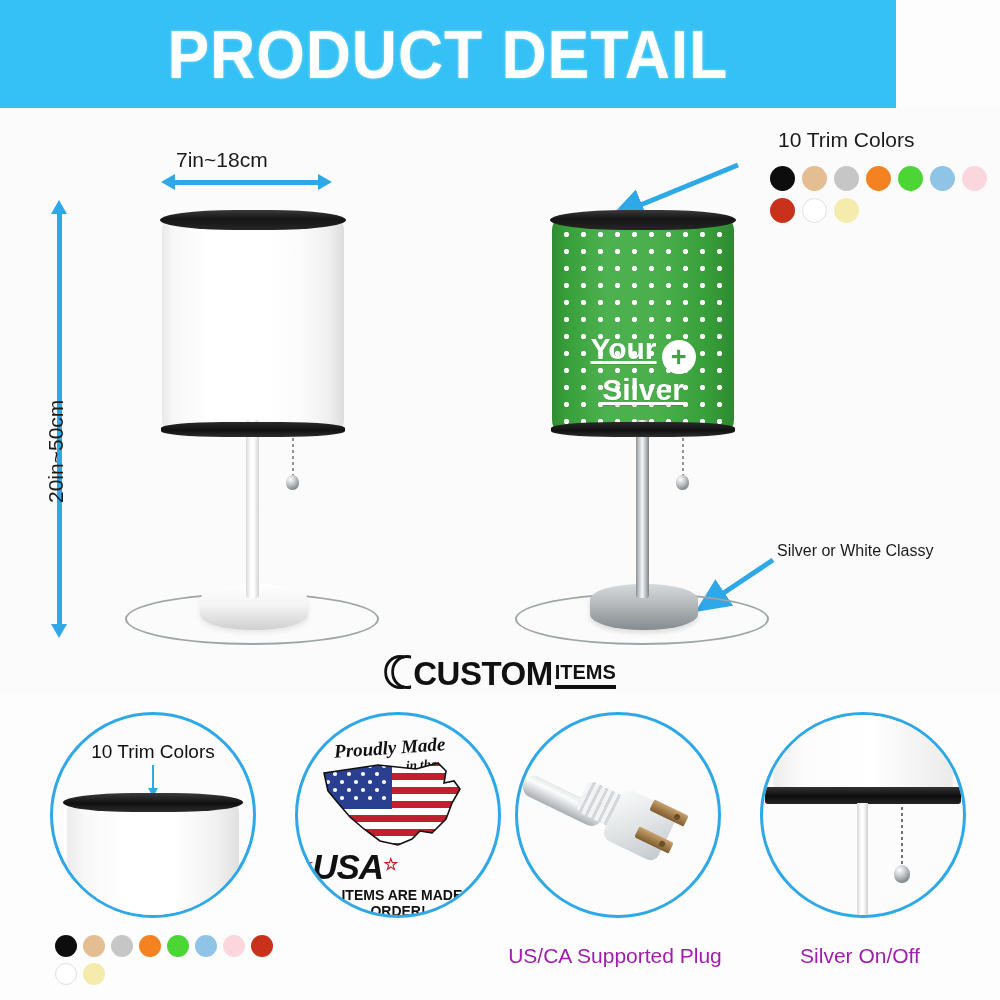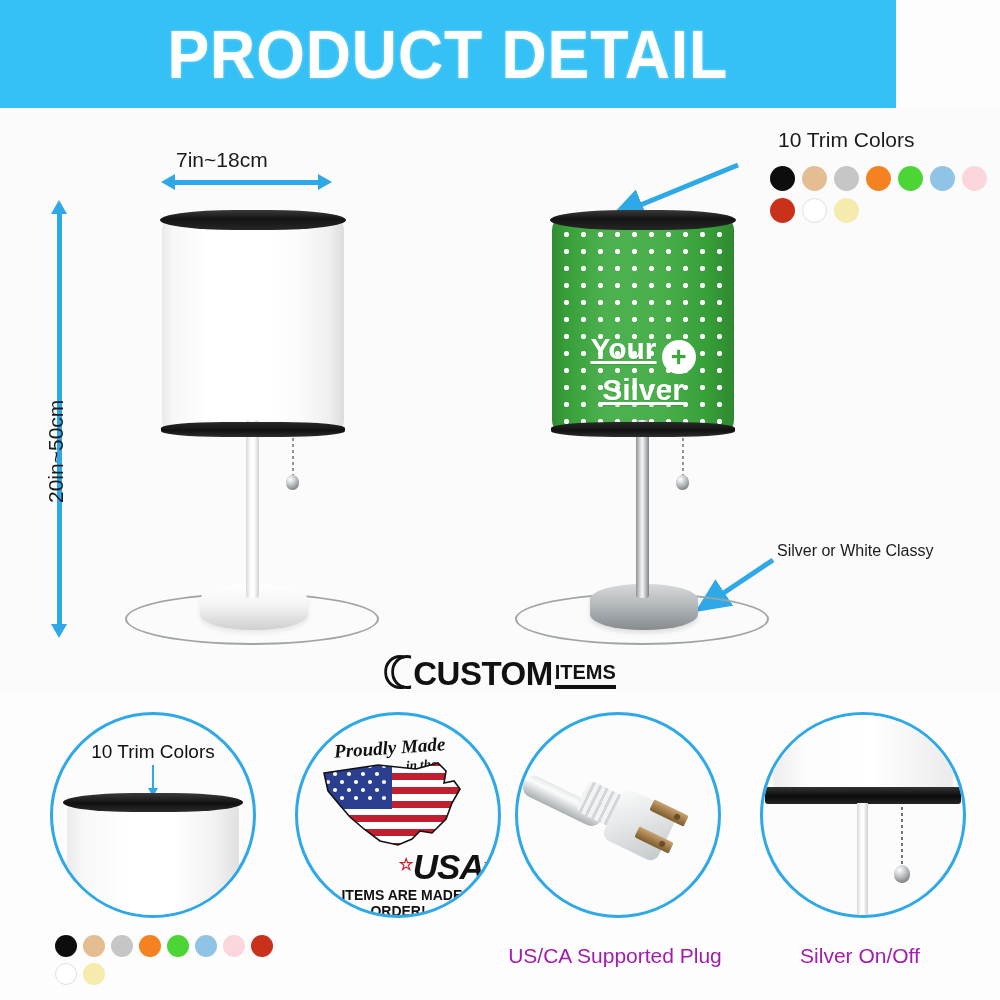--- a/index.html
+++ b/index.html
@@ -356,21 +356,21 @@
     font-style: italic;
     font-weight: bold;
     font-size: 13px;
     color: #111;
     transform: rotate(-4deg);
   }
   .usa-map { position: absolute; left: 22px; top: 44px; }
   .usa-word {
     position: absolute;
     left: 0; right: 0; top: 132px;
-    text-align: right;
+    text-align: left;
     font-size: 35px;
     font-weight: bold;
     font-style: italic;
     color: #111;
     letter-spacing: -1px;
     font-family: "Liberation Sans", sans-serif;
   }
   .usa-star {
     color: #c8202a;
     font-size: 17px;

